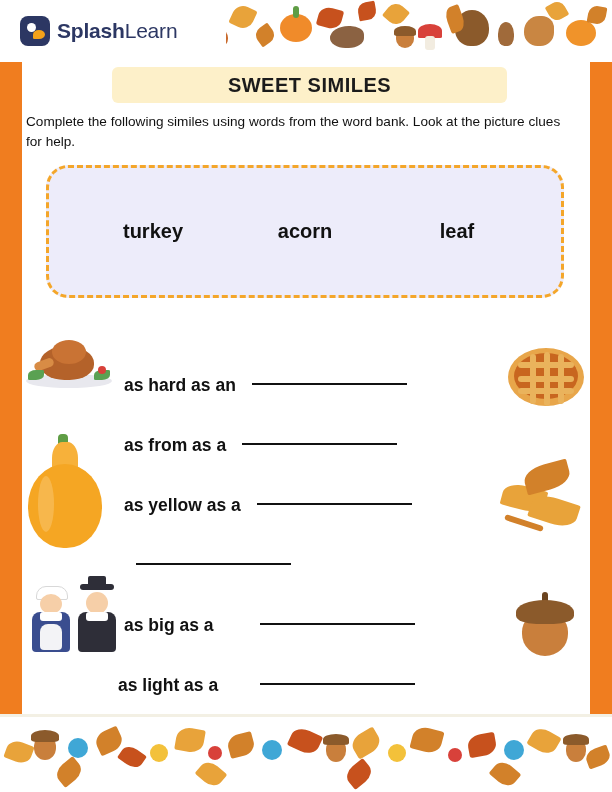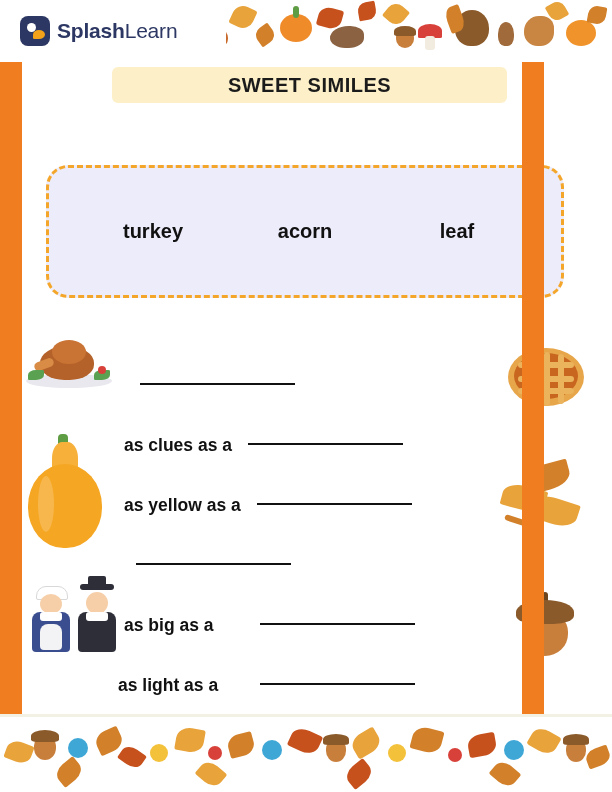--- a/index.html
+++ b/index.html
@@ -8,21 +8,21 @@
   }
   body {
     width: 612px;
     height: 792px;
     font-family: "Liberation Sans", sans-serif;
     background: #ffffff;
     overflow: hidden;
   }
   .page {
     position: relative;
-    width: 544px;
+    width: 612px;
     height: 792px;
     background: #22c55e;
     box-sizing: border-box;
   }
 
   
   .frame-left {
     position: absolute;
     left: 0; top: 0;
     width: 22px; height: 792px;
@@ -408,20 +408,21 @@
       <div class="brand-text">
         <span class="brand-splash">Splash</span><span class="brand-learn">Learn</span>
       </div>
     </div>
   </div>
 
   <div class="title-box">
     <span class="title-text">SWEET SIMILES</span>
   </div>
 
+  <div class="instructions">Complete the following similes using words from the word bank. Look at the picture clues for help.</div>
 
   <div class="word-bank">
     <div class="wb-row">
       <span class="wb-word">turkey</span>
       <span class="wb-word">acorn</span>
       <span class="wb-word">leaf</span>
     </div>
   </div>
 
   <div class="art" style="left:26px;top:336px;width:92px;height:60px;">
@@ -476,25 +477,26 @@
 
   <div class="art" style="left:516px;top:590px;width:62px;height:70px;">
     <div class="ac-stem"></div>
     <div class="ac-nut"></div>
     <div class="ac-cap"></div>
   </div>
 
   <div class="similes">
 
     <div class="simile-row" style="left:98px;top:30px;">
+      <span class="simile-text">as hard as an</span>
       <span class="blank-line"></span>
     </div>
 
     <div class="simile-row" style="left:98px;top:90px;">
-      <span class="simile-text">as clues as a</span>
+      <span class="simile-text">as from as a</span>
       <span class="blank-line"></span>
     </div>
 
     <div class="simile-row" style="left:98px;top:150px;">
       <span class="simile-text">as yellow as a</span>
       <span class="blank-line"></span>
     </div>
 
     <div class="simile-row" style="left:94px;top:210px;">
       <span class="blank-line"></span>

